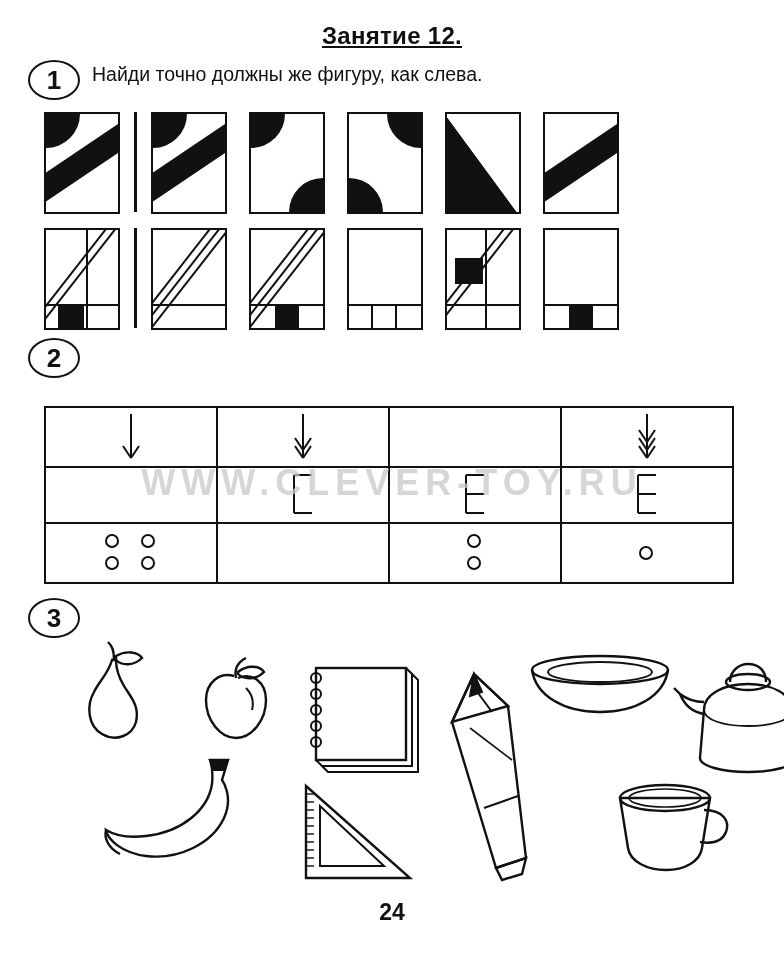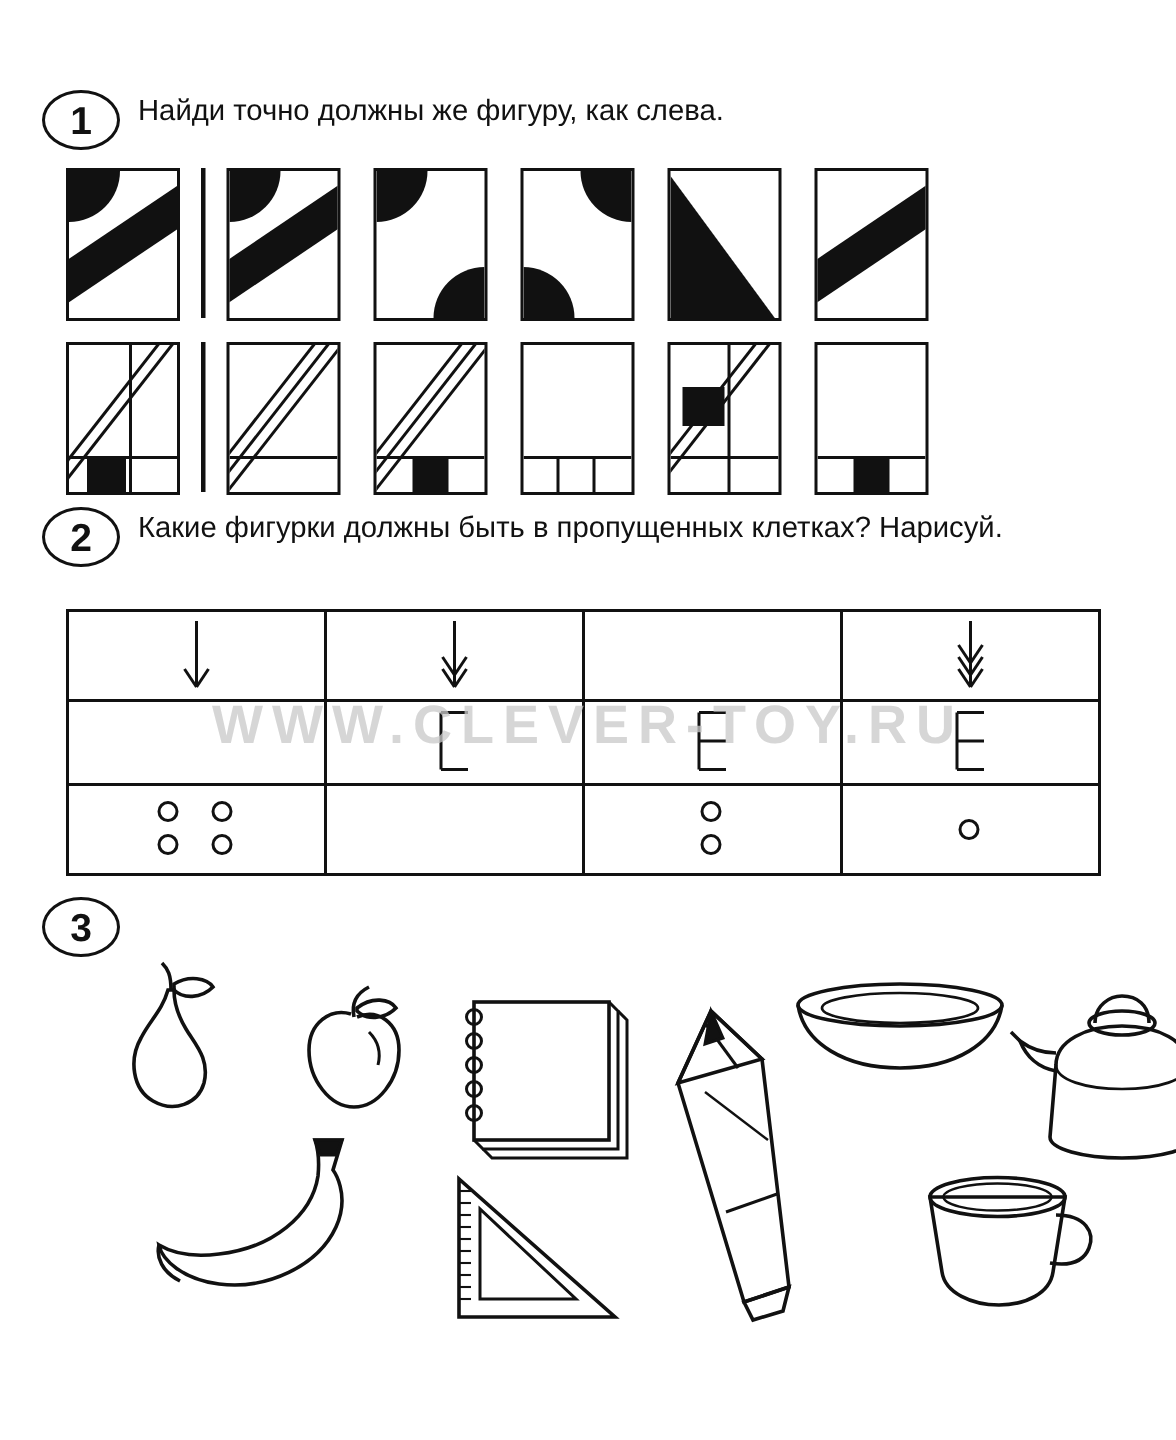--- a/index.html
+++ b/index.html
@@ -100,20 +100,21 @@
   .footer-num{
     position:absolute;left:0;right:0;bottom:34px;text-align:center;
     font-size:23px;font-weight:bold;
   }
 </style>
 </head>
 <body>
 
 <div class="page">
 
+  <h1 class="page-title">Занятие 12.</h1>
 
   <div class="task" style="top:58px;">
     <div class="task-head">
       <div class="badge">1</div>
       <div class="task-text">Найди точно должны же фигуру, как слева.</div>
     </div>
   </div>
 
   <div class="fig-row" style="position:absolute;left:44px;top:112px;">
     <div class="cell">
@@ -193,21 +194,20 @@
     <div class="gap-s"></div>
     <div class="cell">
       <div class="hline" style="bottom:22px;"></div>
       <div class="blk" style="left:24px;bottom:0;width:24px;height:22px;"></div>
     </div>
   </div>
 
   <div class="task" style="top:336px;">
     <div class="task-head">
       <div class="badge">2</div>
-      <div class="task-text">Какие фигурки должны быть в пропущенных клетках? Нарисуй.</div>
     </div>
   </div>
 
   <div style="position:absolute;left:44px;top:406px;">
     <table class="matrix">
       <tbody>
           <tr>
         <td class="r1">
           <svg width="40" height="50" viewBox="0 0 40 50" style="display:block;margin:0 auto;">
             <line x1="20" y1="2" x2="20" y2="46" stroke="#111" stroke-width="2"></line>
@@ -393,13 +393,14 @@
       <svg width="140" height="110" viewBox="0 0 140 110">
         <path d="M20 26 L28 76 C30 90 48 98 66 98 C84 98 100 90 102 76 L110 26 Z" fill="none" stroke="#111" stroke-width="2.4"></path>
         <ellipse cx="65" cy="26" rx="45" ry="13" fill="none" stroke="#111" stroke-width="2.4"></ellipse>
         <ellipse cx="65" cy="26" rx="36" ry="9" fill="none" stroke="#111" stroke-width="1.6"></ellipse>
         <path d="M104 38 C124 38 130 50 126 60 C122 70 112 72 100 70" fill="none" stroke="#111" stroke-width="2.4"></path>
       </svg>
     </div>
 
   </div>
 
+  <div class="footer-num">24</div>
 </div>
 
 </body></html>

